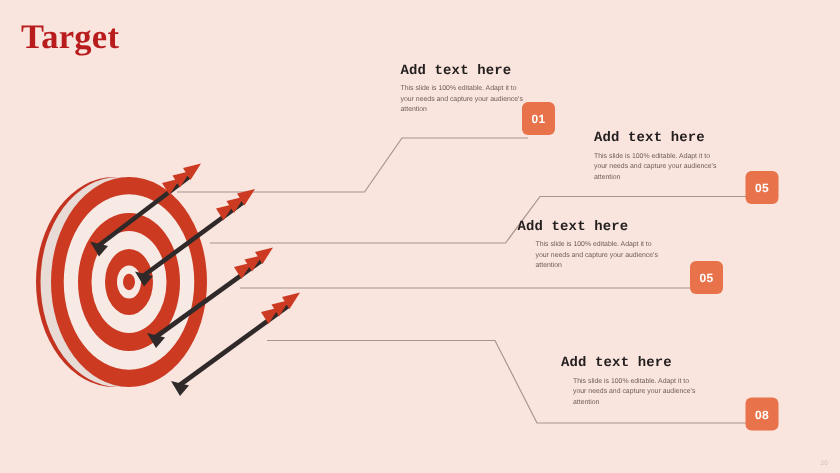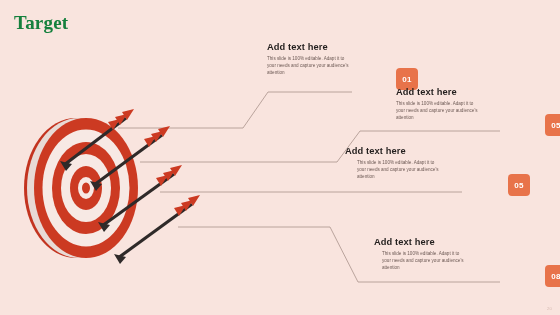--- a/index.html
+++ b/index.html
@@ -13,23 +13,23 @@
   #slide{
     position:absolute;inset:0;
     width:560px;height:315px;
     background:#F9E4DE;
   }
   
   #page-title{
     position:absolute;
     left:14px;top:13px;
     font-family:"Liberation Serif", serif;
-    font-size:19px;
+    font-size:23px;
     font-weight:700;
-    color:#15803d;
+    color:#b91c1c;
     letter-spacing:.2px;
     line-height:1;
   }
   
   #target-art{
     position:absolute;
     left:14px;top:108px;
     width:205px;height:160px;
   }
   
@@ -40,20 +40,21 @@
   }
   
   .tb{position:absolute;}
   .tb-head{
     font-size:9.3px;
     font-weight:700;
     color:#231F1E;
     line-height:1.1;
     margin:0 0 3px 0;
     letter-spacing:.1px;
+    font-family:Liberation Mono, monospace;
   }
   .tb-body{
     font-size:4.6px;
     color:#6E5B56;
     line-height:1.55;
     margin:0;
     width:86px;
   }
   #tb1{left:267px;top:42px;}
   #tb2{left:396px;top:87px;}
@@ -65,21 +66,20 @@
     width:22px;height:22px;
     border-radius:4px;
     background:#E8734A;
     color:#FFFFFF;
     font-size:8px;
     font-weight:700;
     display:flex;
     align-items:center;
     justify-content:center;
     letter-spacing:.3px;
-    margin-left:48px;
   }
   #bdg1{left:348px;top:68px;}
   #bdg2{left:497px;top:114px;}
   #bdg3{left:460px;top:174px;}
   #bdg4{left:497px;top:265px;}
   
   #page-number{
     position:absolute;
     right:8px;bottom:4px;
     font-size:4.2px;

